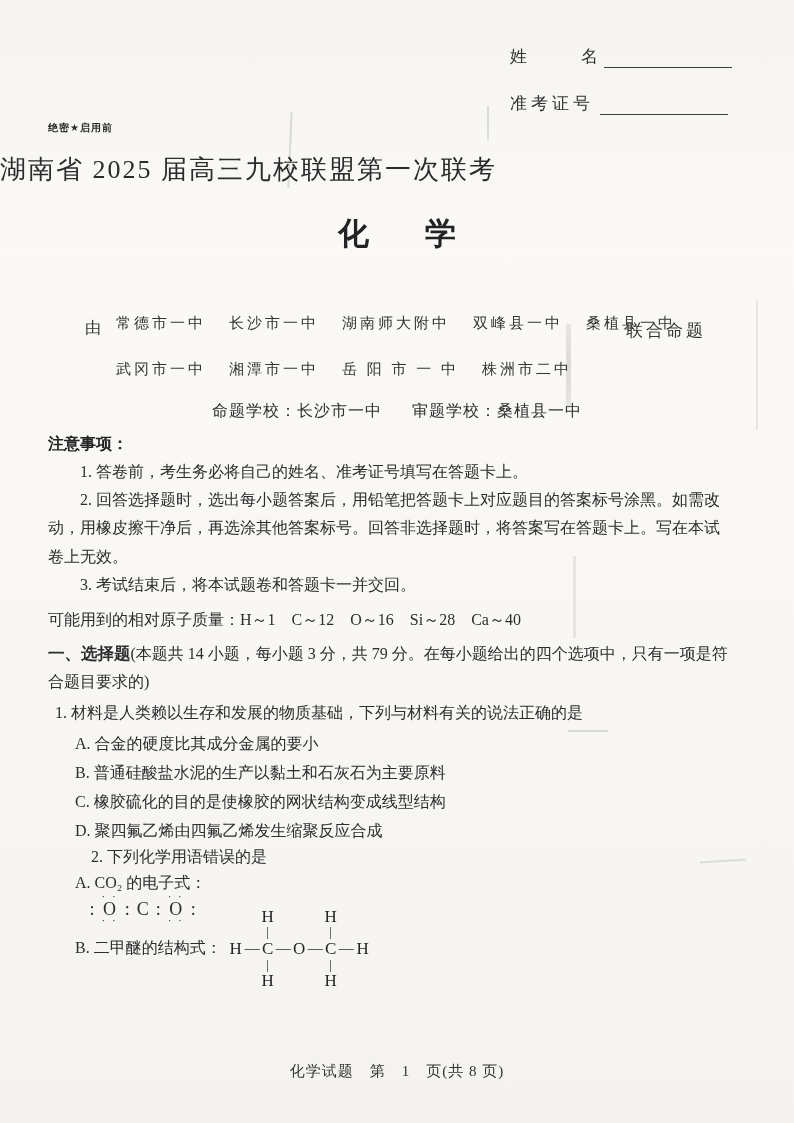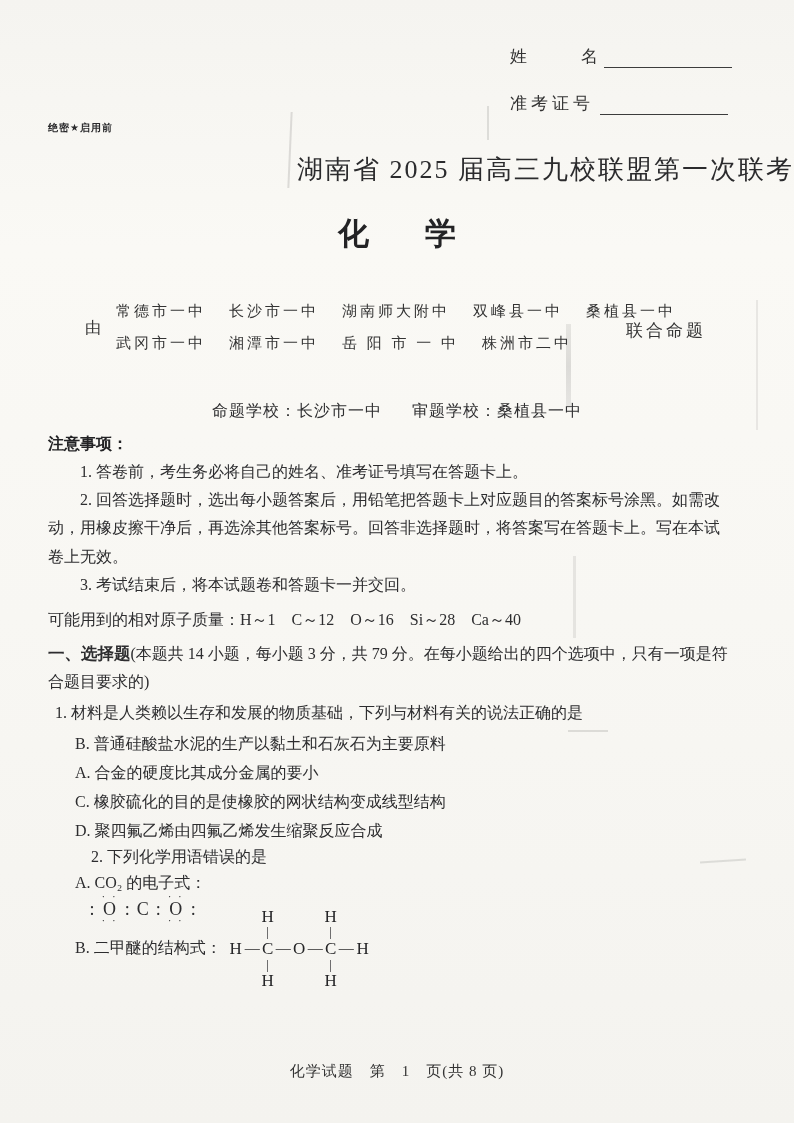--- a/index.html
+++ b/index.html
@@ -12,26 +12,26 @@
   .abs { position:absolute; }
   .hei   { font-family:"Liberation Sans","DejaVu Sans",sans-serif; font-weight:bold; }
 
   
   .field-row { display:flex; align-items:flex-end; font-size:17px; color:#333; }
   .uline { display:inline-block; width:128px; height:20px; border-bottom:1.5px solid #3c3c3c; margin-left:6px; }
   .name-gap { display:inline-block; width:54px; }
 
   .secrecy { font-size:10px; letter-spacing:1px; color:#2a2a2c; }
 
-  .title { width:100%; text-align:right; font-size:26px; color:#2b2b2d; letter-spacing:2px;padding-left:27px; }
+  .title { width:100%; text-align:left; font-size:26px; color:#2b2b2d; letter-spacing:2px; }
   .subject { width:100%; display:flex; justify-content:center; gap:56px; font-size:31px; font-weight:bold; color:#232325; }
 
   
   .by-char { font-size:16px; color:#333; }
-  .schools { display:flex; flex-direction:column; gap:13px; }
+  .schools { display:flex; flex-direction:column; gap:27px;margin-top:12px; }
   .school-row { display:flex; gap:23px; font-size:15px; color:#333; }
   .school-row span { letter-spacing:3px; white-space:nowrap; }
   .joint { font-size:17px; letter-spacing:3px; color:#333; }
 
   .proposer-row { width:100%; display:flex; justify-content:center; gap:30px; font-size:16px; color:#2f2f31; letter-spacing:1px; }
 
   
   .body-text { font-size:16px; line-height:28.4px; color:#2d2d2f; width:701px; }
   .indent { text-indent:2em; }
   .bold-head { font-size:16px; color:#232325; }
@@ -133,22 +133,22 @@
 
   <div class="abs body-text" style="left:48px;top:606px;">可能用到的相对原子质量：H～1　C～12　O～16　Si～28　Ca～40</div>
 
   <div class="abs body-text sec-head" style="left:48px;top:639px;">
     <span class="hei">一、选择题</span><span>(本题共 14 小题，每小题 3 分，共 79 分。在每小题给出的四个选项中，只有一项是符</span>
     <div>合题目要求的)</div>
   </div>
 
   <div class="abs stem" style="left:55px;top:703px;">1. 材料是人类赖以生存和发展的物质基础，下列与材料有关的说法正确的是</div>
   <div class="abs opts" style="left:75px;top:729px;">
+    <div>A. 合金的硬度比其成分金属的要小</div>
     <div>B. 普通硅酸盐水泥的生产以黏土和石灰石为主要原料</div>
-    <div>A. 合金的硬度比其成分金属的要小</div>
     <div>C. 橡胶硫化的目的是使橡胶的网状结构变成线型结构</div>
     <div>D. 聚四氟乙烯由四氟乙烯发生缩聚反应合成</div>
   </div>
 
   <div class="abs stem" style="left:55px;top:847px;margin-left:36px;">2. 下列化学用语错误的是</div>
 
   <div class="abs lewis-row" style="left:75px;top:873px;flex-direction:column;">
     <span>A. CO₂ 的电子式：</span>
     <span class="lewis">
       <span class="lw-colon">:</span>

